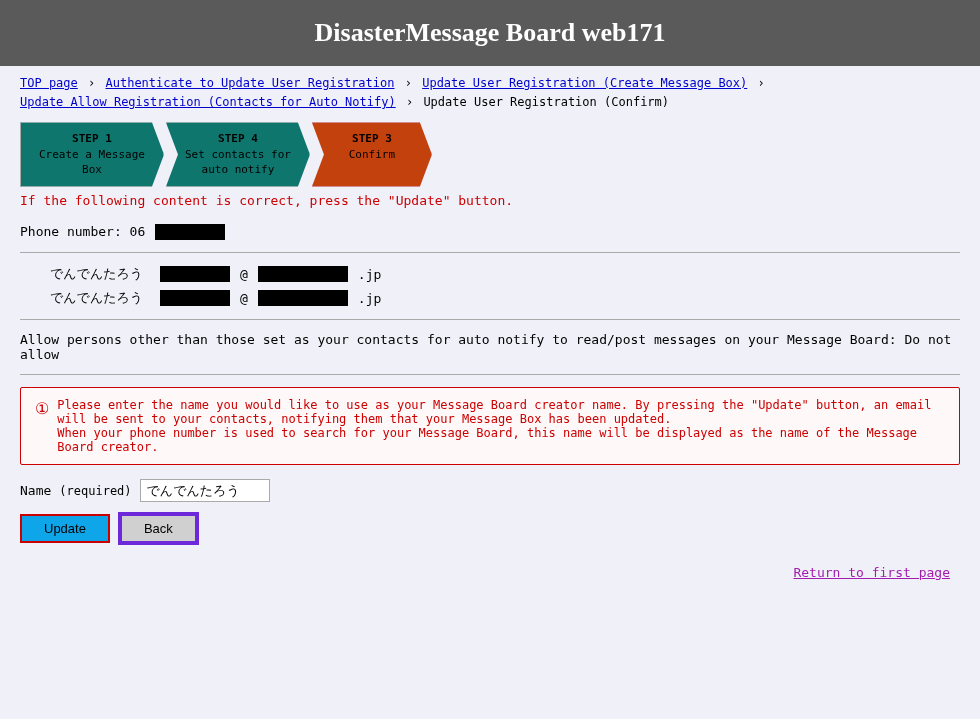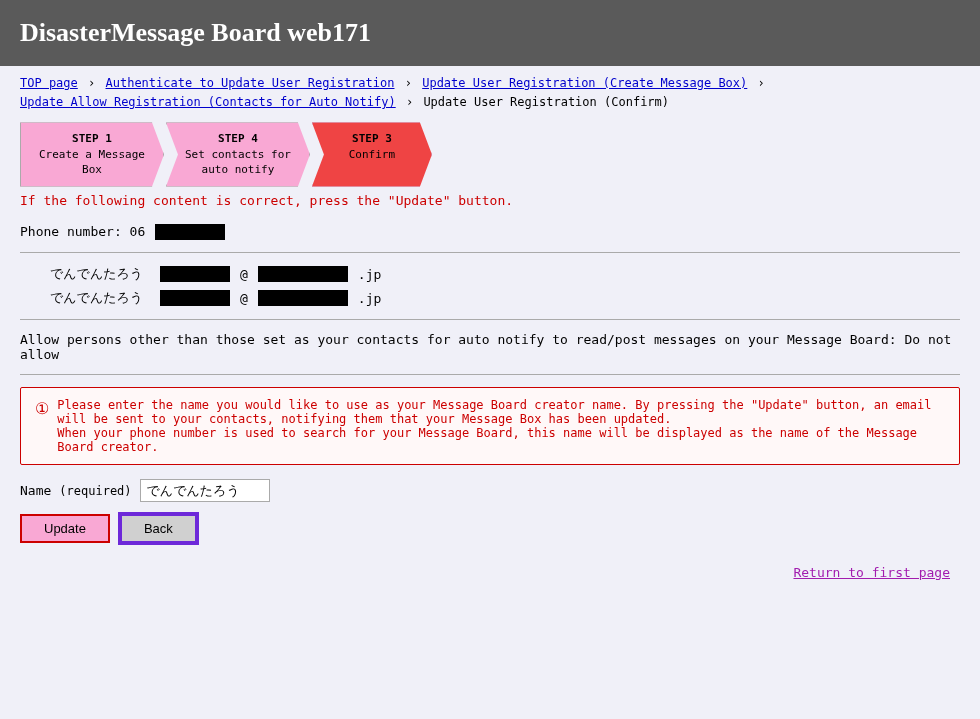--- a/index.html
+++ b/index.html
@@ -7,21 +7,21 @@
       font-family: "MS Gothic", "Osaka", monospace, sans-serif;
       font-size: 13px;
       background: #e8e8e8;
       color: #000;
     }
 
     
     #header {
       background: #5a5a5a;
       padding: 18px 20px;
-      text-align: left;
+      text-align: center;
     }
     #header h1 {
       color: #fff;
       font-size: 26px;
       font-weight: bold;
       font-family: serif;
     }
 
     
     #main-container {
@@ -159,21 +159,21 @@
 
     
     .button-row {
       display: flex;
       gap: 8px;
       margin: 10px 0;
       align-items: center;
     }
 
     .btn-update {
-      background: #f9a8d4;
+      background: #0ea5e9;
       border: 2px solid #cc0000;
       padding: 5px 22px;
       font-size: 13px;
       cursor: pointer;
     }
 
     .btn-back {
       background: #d0d0d0;
       border: 4px solid #6d28d9;
       padding: 5px 22px;
@@ -195,35 +195,35 @@
 
     
     .steps-wrapper {
       display: flex;
       align-items: stretch;
       margin: 10px 0 6px 0;
     }
 
     .step-item {
       position: relative;
-      background: #f9a8d4;
+      background: #0f766e;
       border: 1px solid #aaa;
       text-align: center;
       padding: 8px 18px;
       font-size: 11px;
       line-height: 1.4;
       clip-path: polygon(0 0, calc(100% - 12px) 0, 100% 50%, calc(100% - 12px) 100%, 0 100%, 12px 50%);
       margin-right: 2px;
       min-width: 120px;
     }
     .step-item:first-child {
       clip-path: polygon(0 0, calc(100% - 12px) 0, 100% 50%, calc(100% - 12px) 100%, 0 100%);
     }
     .step-item.active {
-      background: #ef4444;
+      background: #c2410c;
       border-color: #d080a0;
     }
     .step-num {
       font-weight: bold;
     }
   </style>
 </head>
 <body>
 
 <div id="header">

